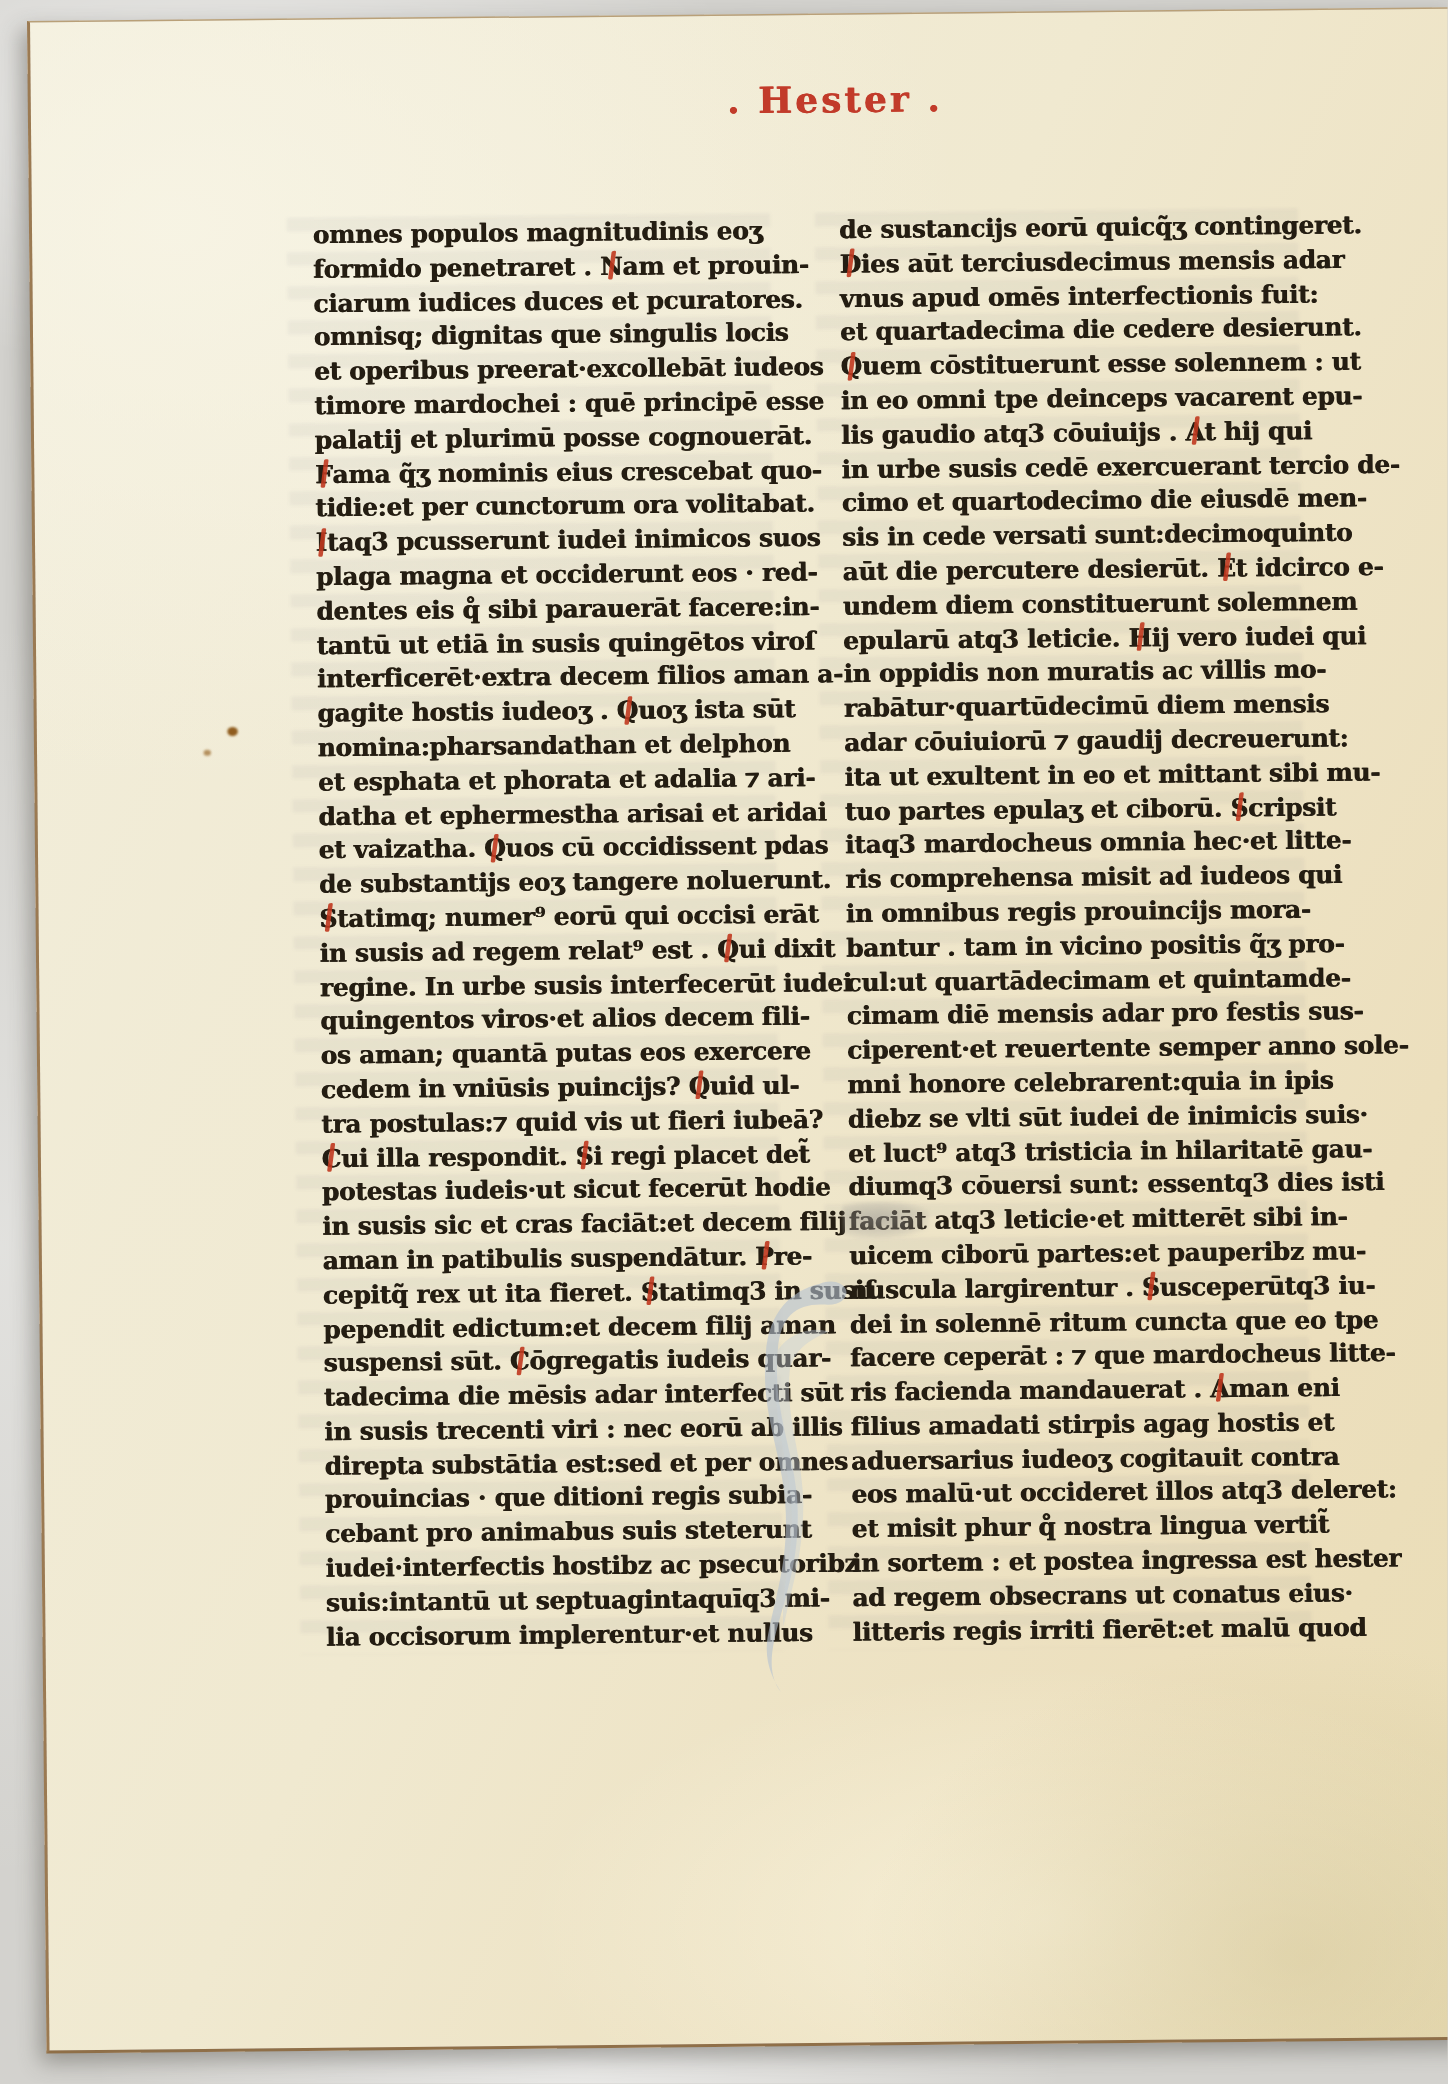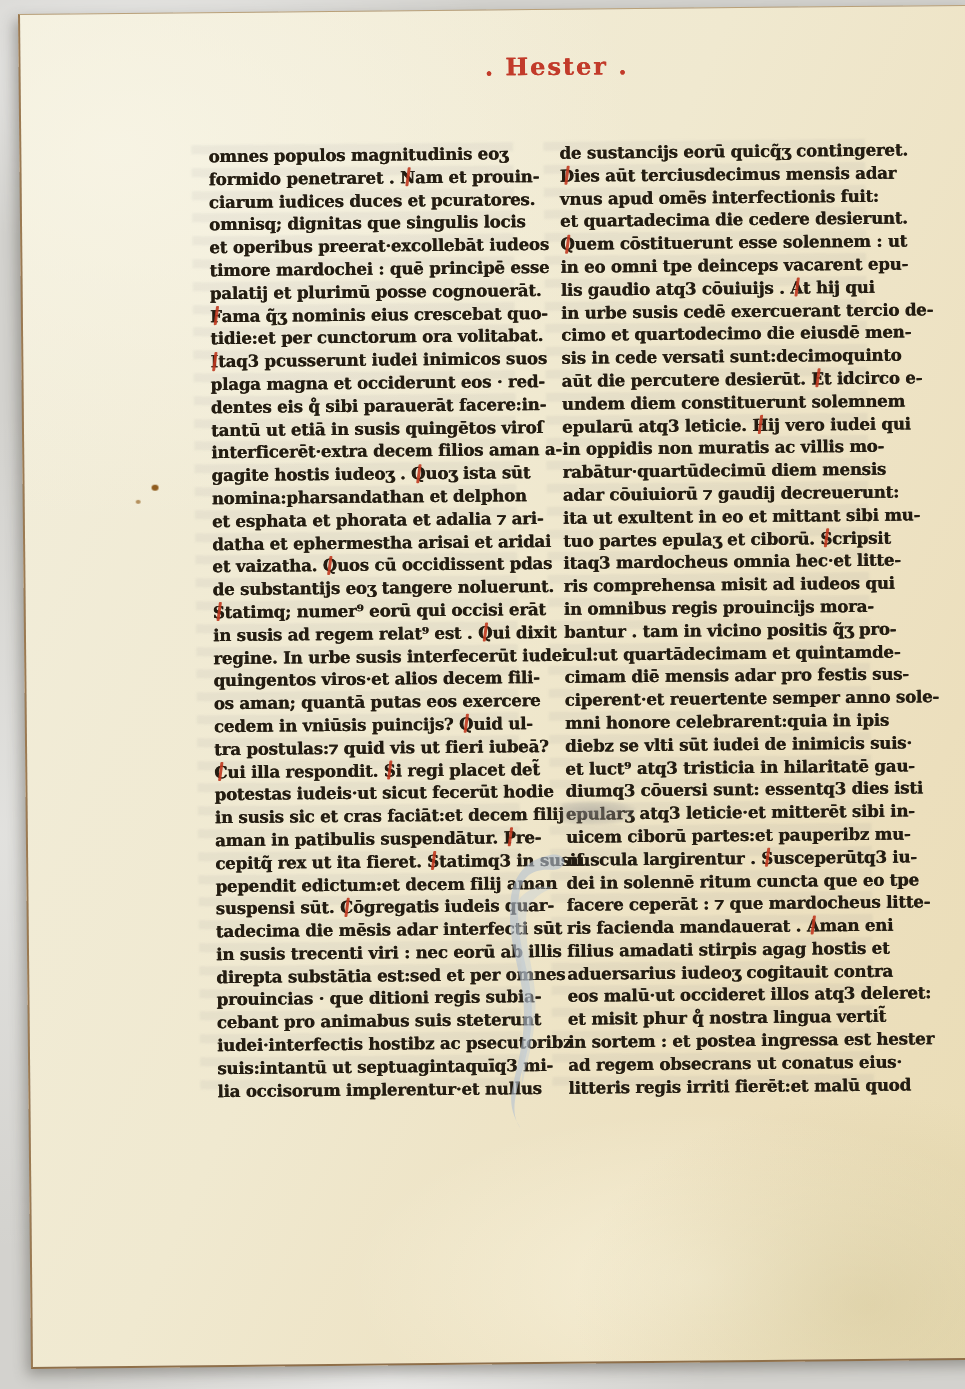--- a/index.html
+++ b/index.html
@@ -154,21 +154,21 @@
       <div class="line">ris comprehensa misit ad iudeos qui</div>
       <div class="line">in omnibus regis prouincijs mora-</div>
       <div class="line">bantur . tam in vicino positis q̃ʒ pro-</div>
       <div class="line">cul:ut quartādecimam et quintamde-</div>
       <div class="line">cimam diē mensis adar pro festis sus-</div>
       <div class="line">ciperent·et reuertente semper anno sole-</div>
       <div class="line">mni honore celebrarent:quia in ipis</div>
       <div class="line">diebz se vlti sūt iudei de inimicis suis·</div>
       <div class="line">et luct⁹ atq3 tristicia in hilaritatē gau-</div>
       <div class="line">diumq3 cōuersi sunt: essentq3 dies isti</div>
-      <div class="line"><span class="smudge">epularʒ</span> atq3 leticie·et mitterēt sibi in-</div>
+      <div class="line"><span class="smudge">faciāt</span> atq3 leticie·et mitterēt sibi in-</div>
       <div class="line">uicem ciborū partes:et pauperibz mu-</div>
       <div class="line">nuscula largirentur . <span class="rubric">S</span>usceperūtq3 iu-</div>
       <div class="line">dei in solennē ritum cuncta que eo tpe</div>
       <div class="line">facere ceperāt : ⁊ que mardocheus litte-</div>
       <div class="line">ris facienda mandauerat . <span class="rubric">A</span>man eni</div>
       <div class="line">filius amadati stirpis agag hostis et</div>
       <div class="line">aduersarius iudeoʒ cogitauit contra</div>
       <div class="line">eos malū·ut occideret illos atq3 deleret:</div>
       <div class="line">et misit phur q̊ nostra lingua vertit̃</div>
       <div class="line">in sortem : et postea ingressa est hester</div>

